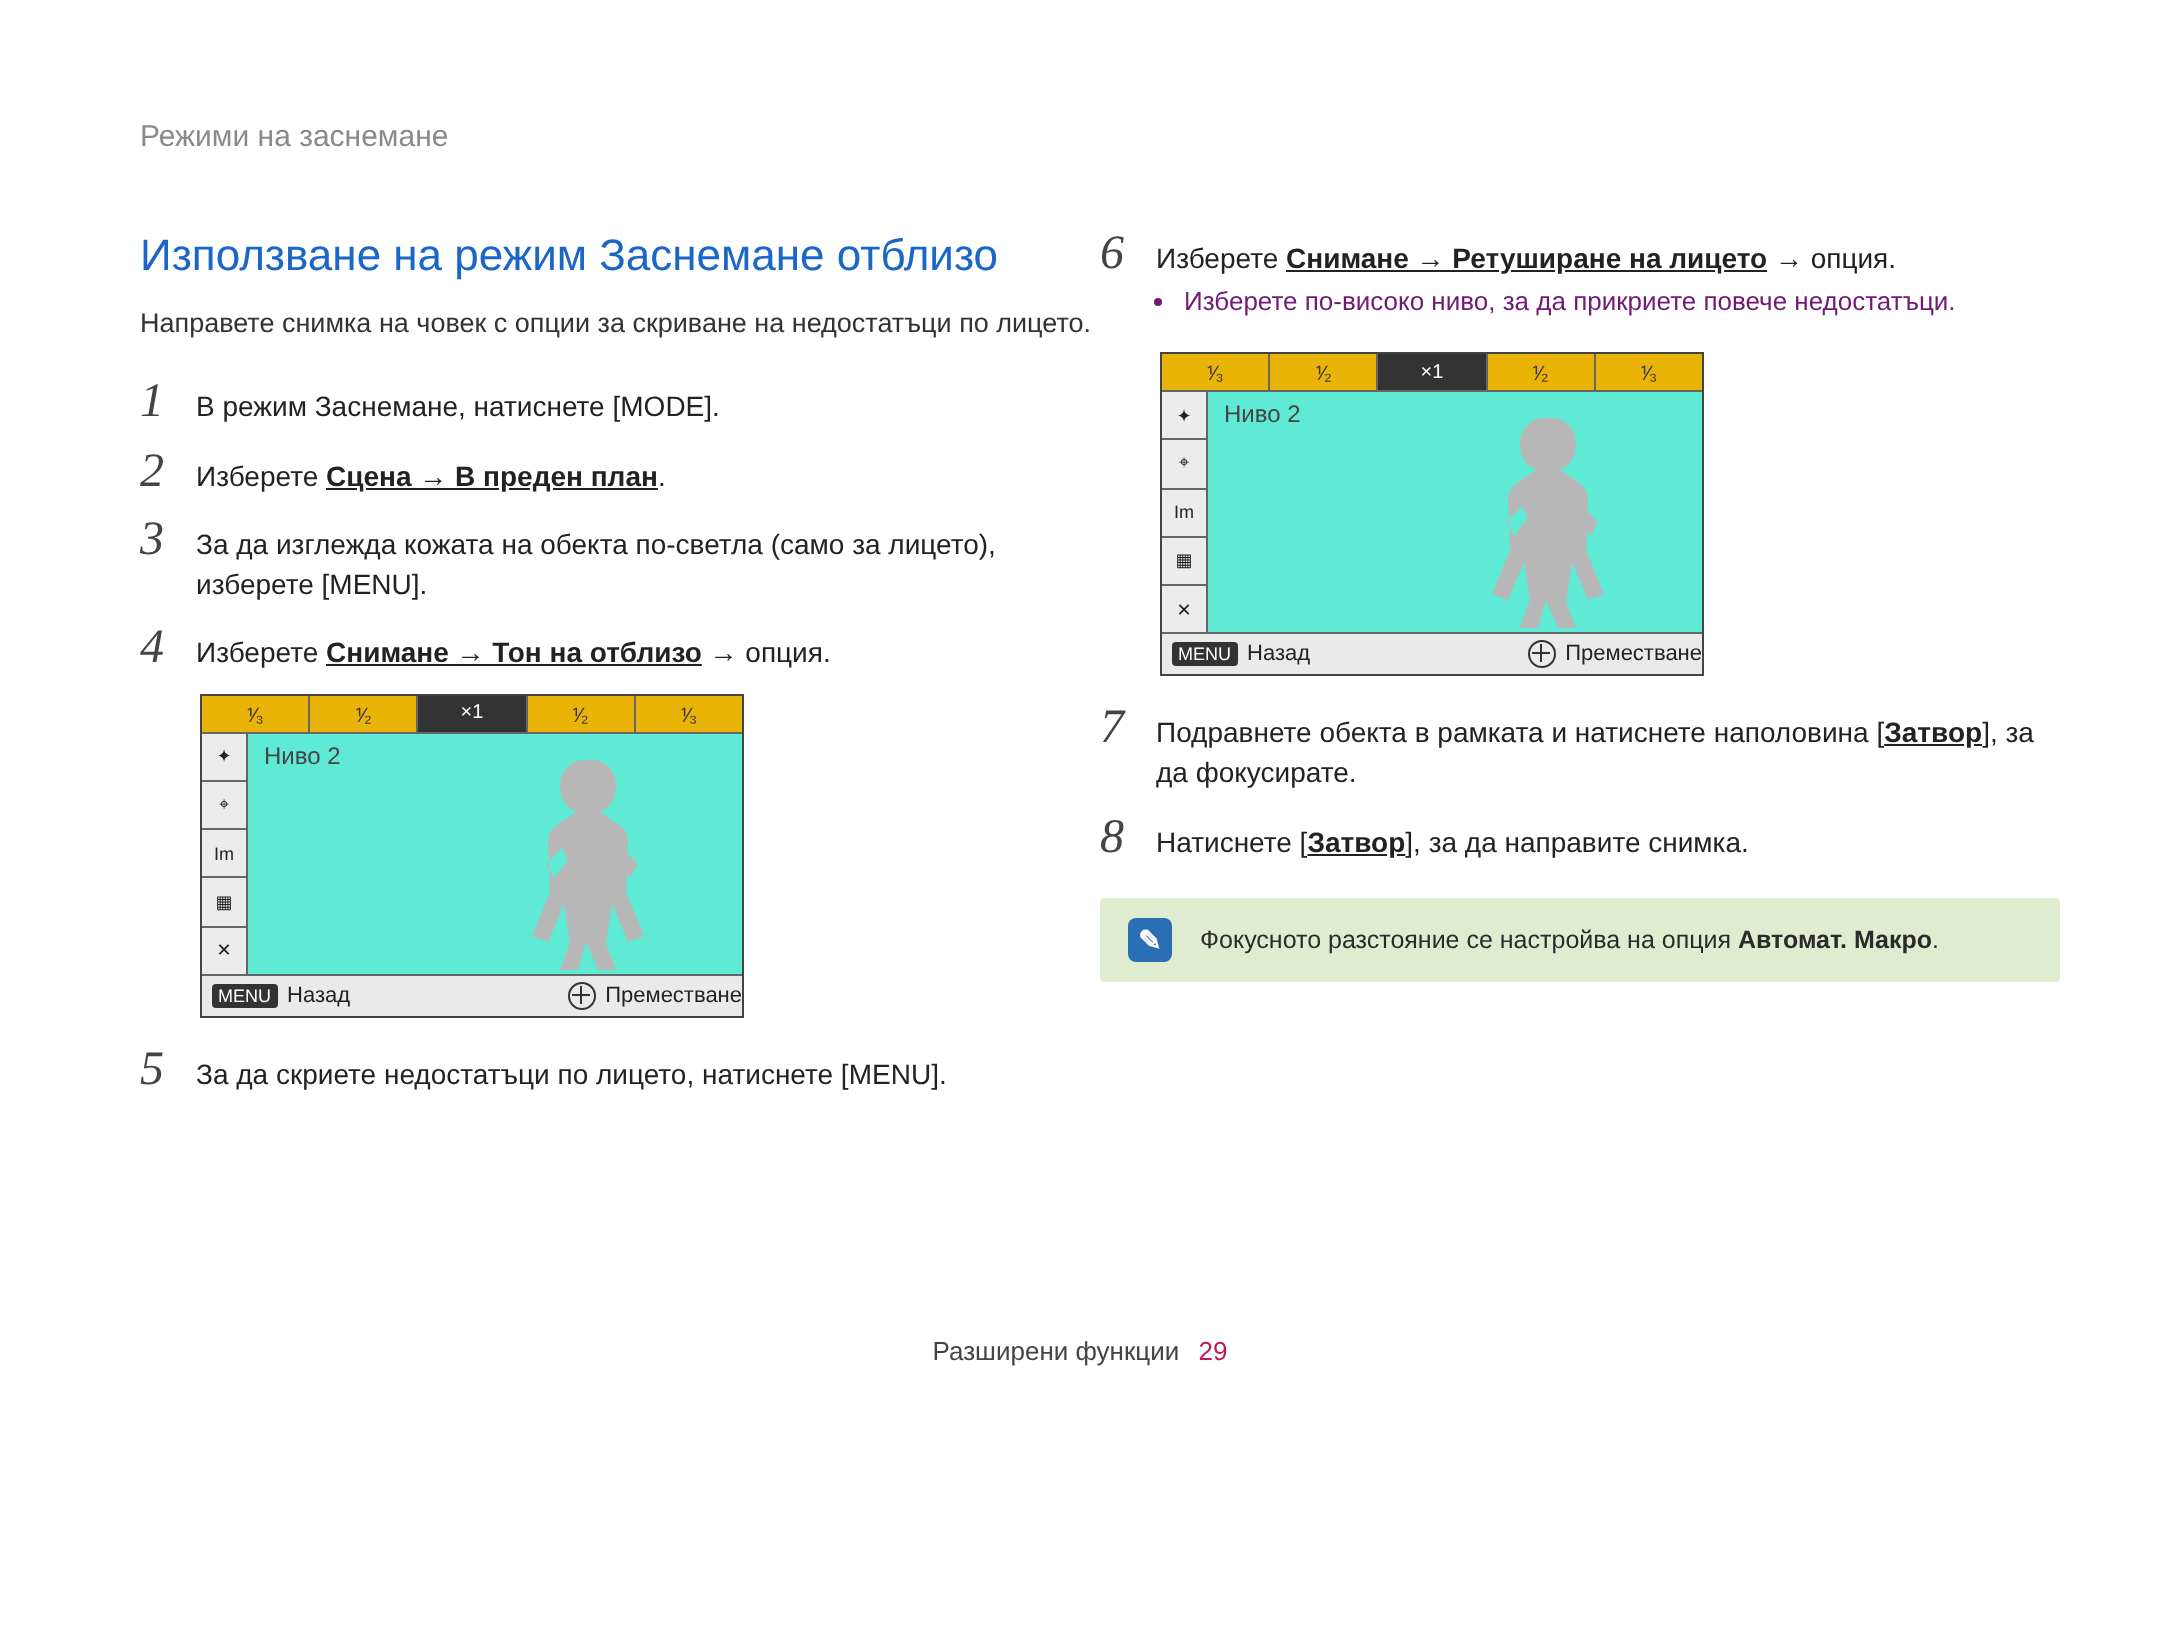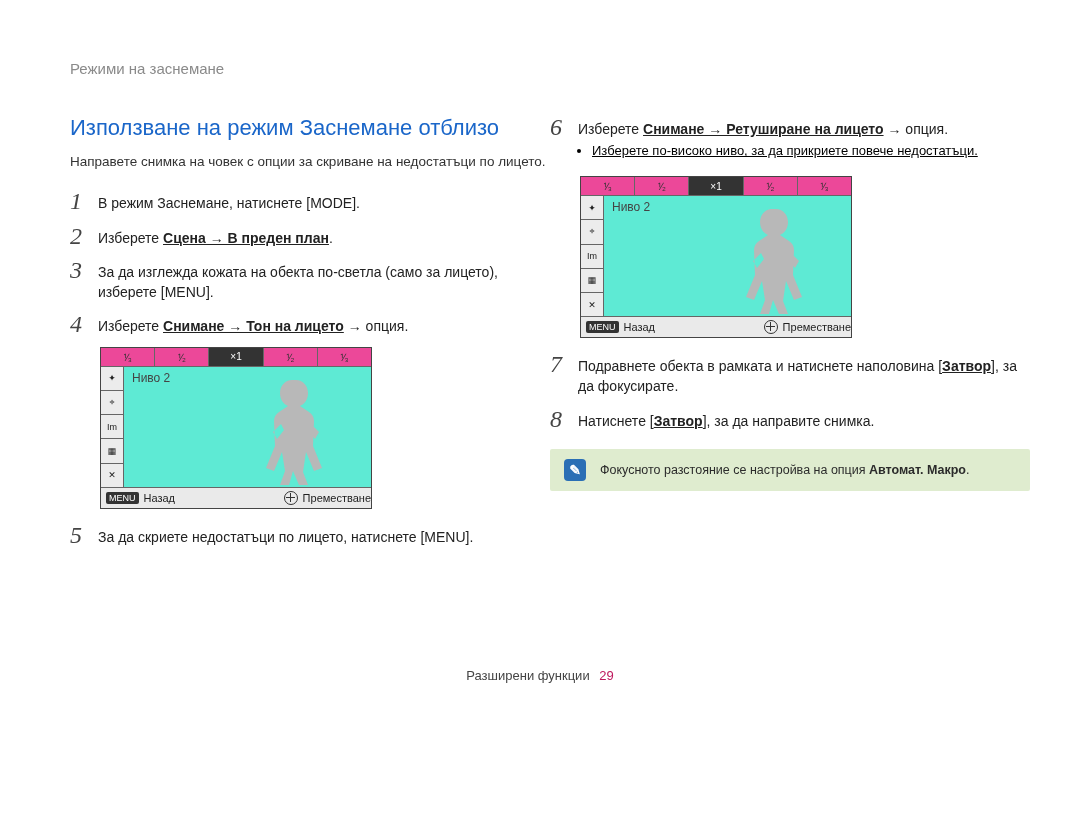--- a/index.html
+++ b/index.html
@@ -66,23 +66,22 @@
   .kbd {
     font-weight: normal;
   }
   ul.bullets {
     margin: 4px 0 6px 0;
     padding-left: 14px;
   }
   ul.bullets li {
     font-size: 13px;
     line-height: 1.3;
-    color: #000000;
+    color: #701a75;
     margin-bottom: 4px;
-    text-decoration: underline;
   }
 
   
   .lcd-wrap {
     margin: 8px 0 14px 30px;
   }
   .lcd {
     width: 270px;
     border: 1px solid #444;
     background: #fff;
@@ -92,21 +91,21 @@
     height: 18px;
     border-bottom: 1px solid #666;
     display: flex;
     align-items: stretch;
     background: #bbb;
   }
   .lcd-top .cell {
     flex: 1;
     border-right: 1px solid #666;
     display:flex; align-items:center; justify-content:center;
-    font-size:10px; color:#333; background:#ec4899;
+    font-size:10px; color:#333; background:#eab308;
   }
   .lcd-top .cell:last-child{border-right:none;}
   .lcd-top .cell.active{background:#333;color:#fff;}
   .lcd-main {
     display: flex;
     align-items: stretch;
   }
   .lcd-left {
     width: 22px;
     border-right: 1px solid #666;
@@ -217,21 +216,21 @@
       <div class="step">
         <div class="step-num">3</div>
         <div class="step-body">
           <span>За да изглежда кожата на обекта по-светла (само за лицето), изберете [</span><span class="kbd">MENU</span><span>].</span>
         </div>
       </div>
 
       <div class="step">
         <div class="step-num">4</div>
         <div class="step-body">
-          <span>Изберете </span><b>Снимане → Тон на лицето</b><span> → опция.</span>
+          <span>Изберете </span><b>Снимане → Тон на отблизо</b><span> → опция.</span>
         </div>
       </div>
 
       <div class="lcd-wrap">
         <div class="lcd">
           <div class="lcd-top">
             <div class="cell">⅟₃</div>
             <div class="cell">⅟₂</div>
             <div class="cell active">×1</div>
             <div class="cell">⅟₂</div>

